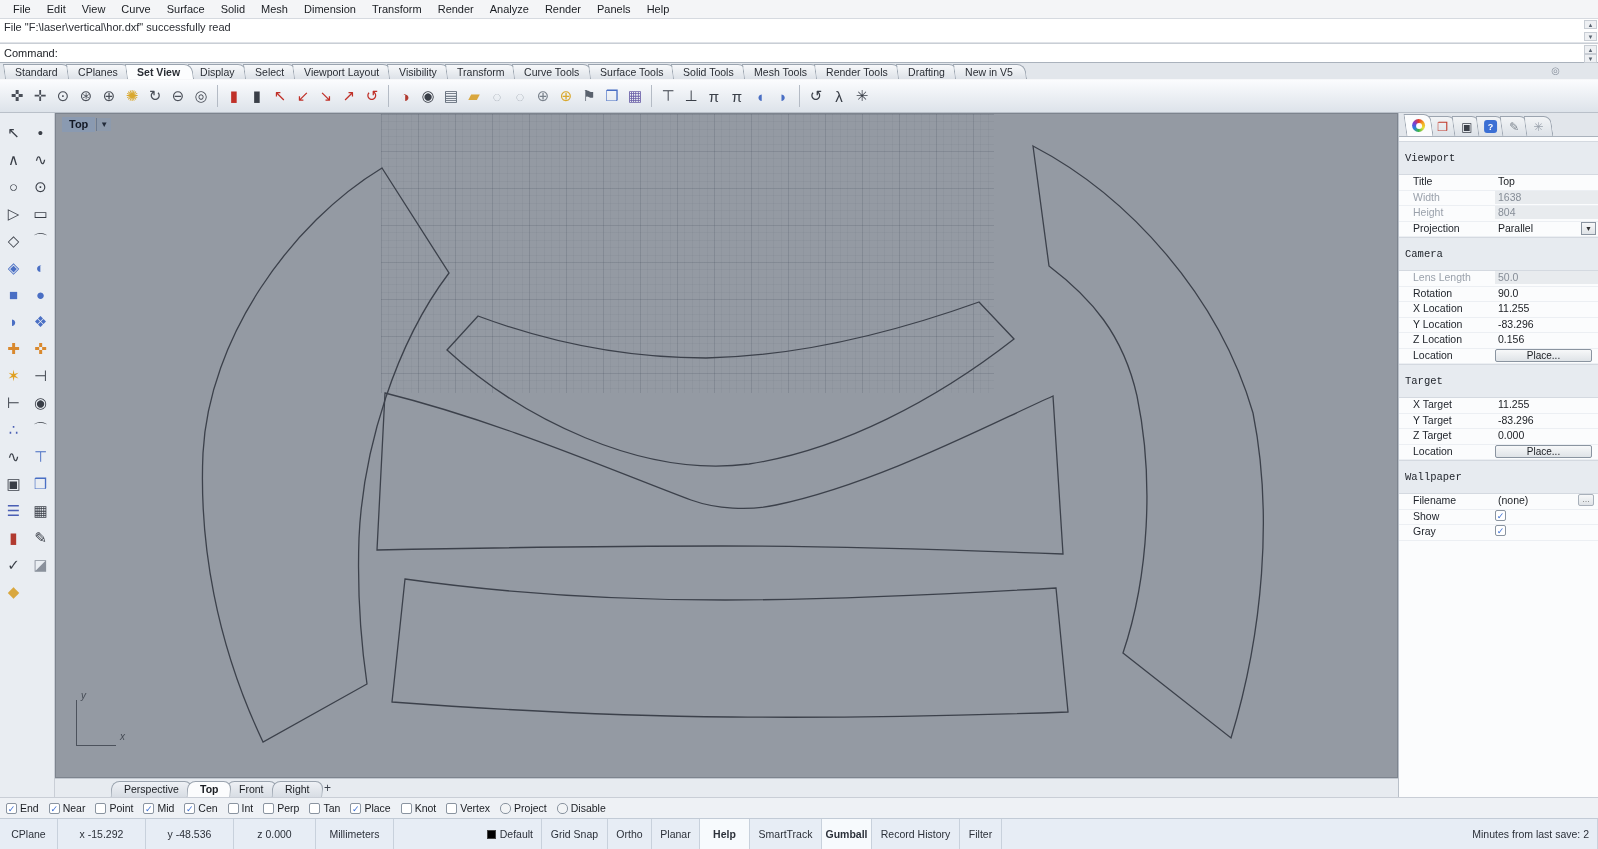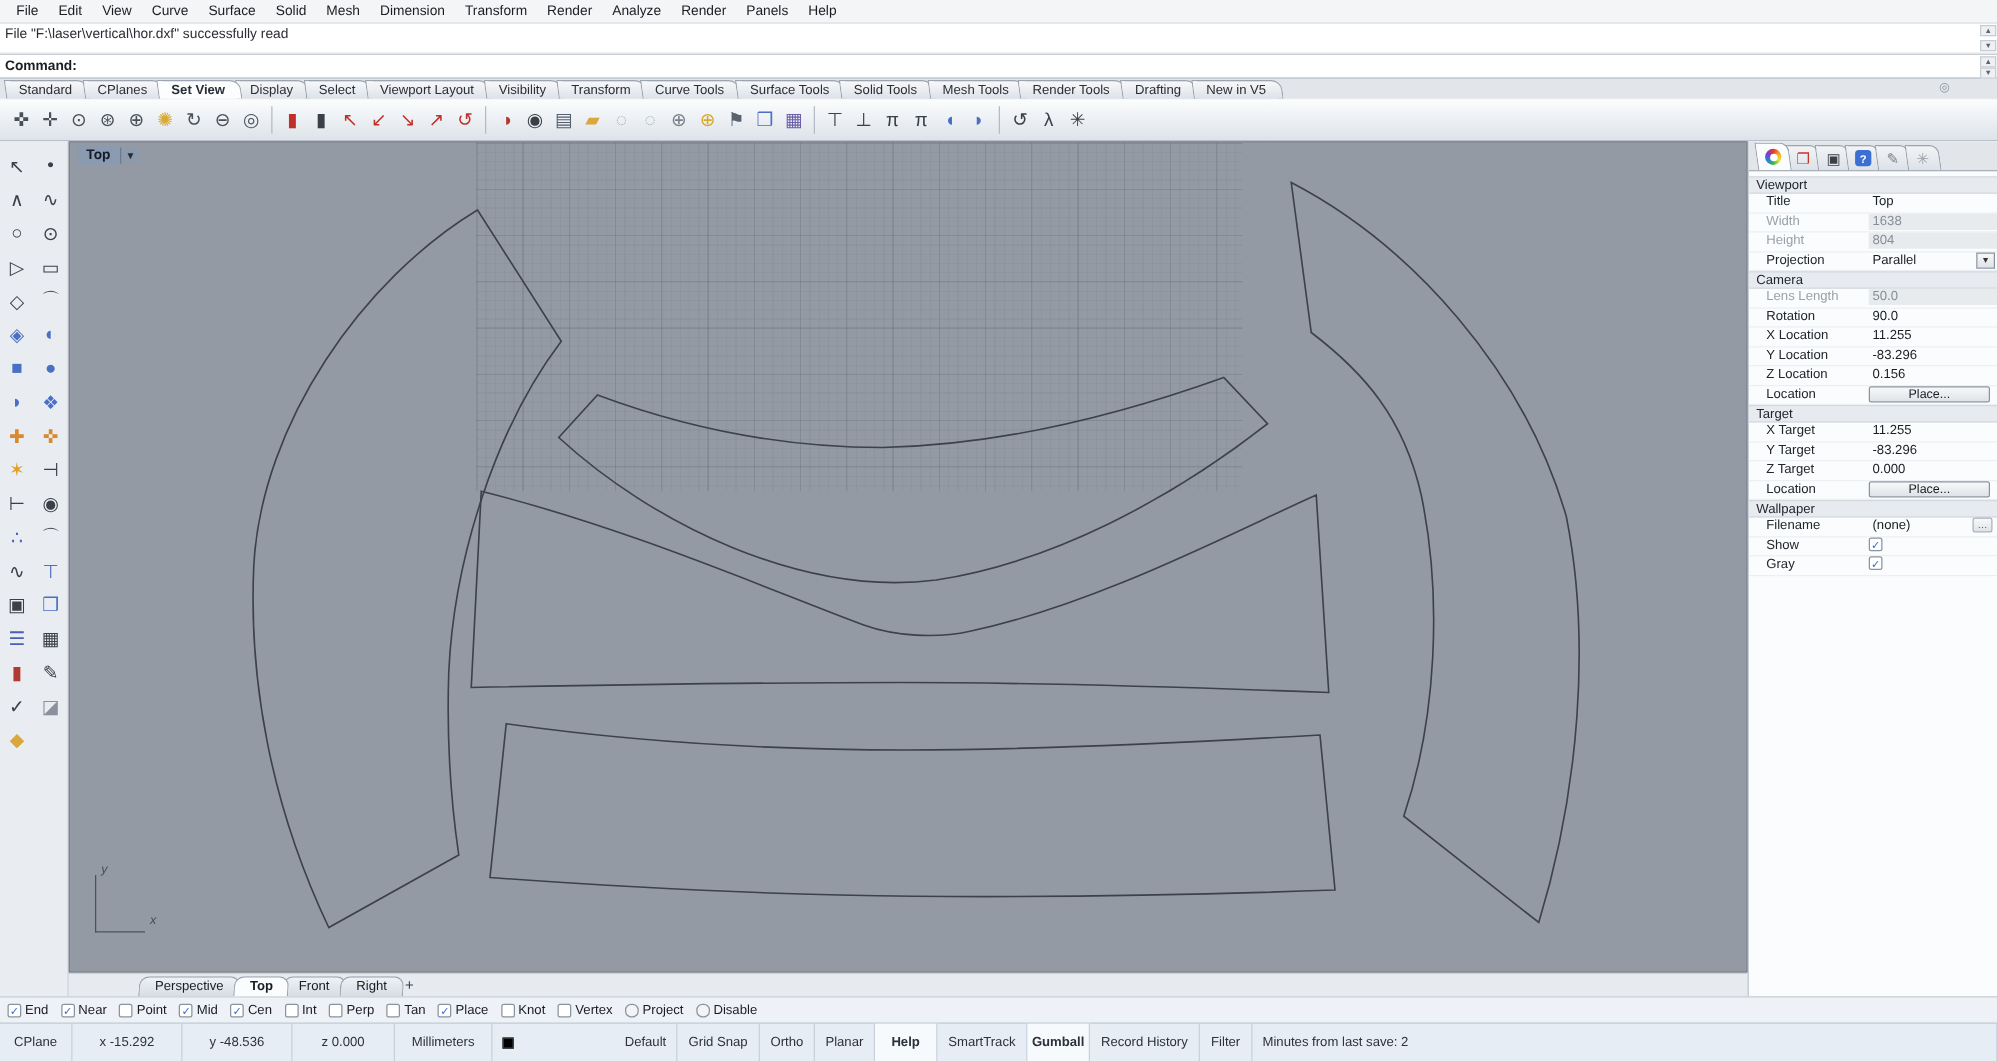--- a/index.html
+++ b/index.html
@@ -6,21 +6,21 @@
   html,body { width:1598px; height:849px; overflow:hidden; }
   body { font-family:"Liberation Sans","DejaVu Sans",sans-serif; font-size:11px; color:#1a1d22; background:#e9edf2; }
   #app { position:relative; width:1598px; height:849px; display:flex; flex-direction:column; }
 
   
   .menubar { height:19px; background:#f4f5f7; border-bottom:1px solid #d6dae0; display:flex; align-items:center; padding-left:6px; gap:2px; flex:0 0 auto; }
   .menu-item { padding:2px 7px; cursor:default; }
 
   
   .cmd-history { height:24px; background:#ffffff; border-bottom:1px solid #e0e3e8; position:relative; padding:2px 16px 0 4px; color:#2a2d33; }
-  .cmd-line { height:20px; background:#ffffff; border-top:1px solid #c9ced5; border-bottom:1px solid #aab2bc; display:flex; align-items:center; padding:0 16px 0 4px; position:relative;font-weight:bold; }
+  .cmd-line { height:20px; background:#ffffff; border-top:1px solid #c9ced5; border-bottom:1px solid #aab2bc; display:flex; align-items:center; padding:0 16px 0 4px; position:relative; }
   .cmd-label { margin-right:4px; }
   .cmd-input { flex:1; border:none; outline:none; font:inherit; height:16px; }
   .scroll-rail { position:absolute; right:1px; top:1px; bottom:1px; width:13px; display:flex; flex-direction:column; justify-content:space-between; }
   .rail-btn { width:13px; height:9px; font-size:6px; line-height:9px; text-align:center; color:#5a6472; background:#eef0f3; border:1px solid #c8cdd4; }
 
   
   .tabstrip { height:17px; background:#e2e6eb; display:flex; align-items:flex-end; padding-left:4px; position:relative; border-bottom:1px solid #f6f7f9; flex:0 0 auto; }
   .ttab { position:relative; padding:1px 12px 1px 10px; margin-right:-4px; background:linear-gradient(#f7f8fa,#dde2e8); border:1px solid #9ba4af; border-bottom:none; border-radius:0 8px 0 0; transform:skewX(8deg); font-size:10.5px; color:#2a2e35; white-space:nowrap; }
   .ttab > span { display:inline-block; transform:skewX(-8deg); }
   .ttab.active { background:#fcfdfe; z-index:3; font-weight:bold; }
@@ -67,42 +67,42 @@
   .panel-tabs { height:24px; background:#e2e6eb; display:flex; align-items:flex-end; padding:2px 0 0 6px; border-bottom:1px solid #aab2bc; }
   .ptab { width:27px; height:20px; margin-right:-3px; background:linear-gradient(#f2f4f6,#dde2e8); border:1px solid #9ba4af; border-bottom:none; border-radius:0 7px 0 0; display:flex; align-items:center; justify-content:center; transform:skewX(8deg); }
   .ptab > * { transform:skewX(-8deg); }
   .ptab.active { background:#fbfcfd; z-index:2; height:22px; }
   .ring-icon { width:13px; height:13px; border-radius:50%; background:conic-gradient(#e23a2e,#f5a623,#e8e23a,#3bb54a,#2a7de1,#7b3bd4,#e23a2e); position:relative; }
   .ring-icon::after { content:""; position:absolute; left:3.5px; top:3.5px; width:6px; height:6px; border-radius:50%; background:#fdfdfd; }
   .ptab-glyph { font-size:12px; }
   .help-badge { width:13px; height:13px; border-radius:3px; background:#3b6fd4; color:#fff; font-size:9px; font-weight:bold; display:flex; align-items:center; justify-content:center; }
 
   .panel-body { flex:1; overflow:hidden; padding-top:4px; font-size:10.5px; }
-  .psection-title { background:#e7ebf0; border-top:1px solid #d4d9e0; border-bottom:1px solid #d4d9e0; padding:0 6px; color:#22262d; }
+  .psection-title { background:#e7ebf0; border-top:1px solid #d4d9e0; border-bottom:1px solid #d4d9e0; padding:10px 6px; color:#22262d;font-family:Liberation Mono, monospace; }
   .prow { display:flex; height:15.5px; border-bottom:1px solid #eceff3; padding-left:14px; }
   .prow .plabel { width:82px; color:#22262d; }
   .prow.disabled .plabel { color:#9aa1ab; }
   .prow .pvalue { flex:1; padding:0 3px; height:13px; line-height:13px; }
   .prow.disabled .pvalue { background:#e8ebee; color:#868d97; }
   .pbtn { flex:1; margin-right:6px; text-align:center; background:linear-gradient(#f7f8f9,#dfe3e7); border:1px solid #8a94a0; border-radius:2px; height:13px; line-height:12px; font-size:10px; }
   .drop-btn { width:15px; height:13px; background:linear-gradient(#f7f8f9,#dfe3e7); border:1px solid #8a94a0; text-align:center; font-size:7px; line-height:12px; color:#333; margin-right:2px; }
   .browse-btn { width:16px; height:12px; background:linear-gradient(#f7f8f9,#dfe3e7); border:1px solid #a8b0ba; border-radius:2px; font-size:8px; line-height:10px; text-align:center; margin-right:4px; color:#555; }
   .pcheck { width:11px; height:11px; border:1px solid #8a94a0; background:#fff; font-size:9px; line-height:10px; text-align:center; color:#3b6fd4; border-radius:2px; }
 
   
   .osnap { height:21px; background:#eef1f5; border-top:1px solid #c9ced6; display:flex; align-items:center; padding-left:6px; gap:10px; font-size:10.5px; flex:0 0 auto; }
   .os-item { display:flex; align-items:center; gap:3px; }
   .os-box { width:11px; height:11px; border:1px solid #8a94a0; background:#fff; font-size:9px; line-height:10px; text-align:center; color:#3b6fd4; border-radius:2px; }
   .os-box.rounded { border-radius:5px; background:#f2f4f6; }
 
   
   .statusbar { height:31px; background:#e7edf5; border-top:1px solid #c2cbd6; display:flex; align-items:stretch; font-size:10.5px; color:#2c313a; flex:0 0 auto; }
   .st-cell { display:flex; align-items:center; justify-content:center; border-right:1px solid #c8d1dc; padding:0 8px; white-space:nowrap; }
   .st-cell.active { font-weight:bold; background:#f7fafd; }
-  .st-cell.left-align { justify-content:space-between; }
+  .st-cell.left-align { justify-content:flex-end; }
   .swatch { width:9px; height:9px; background:#000; display:inline-block; margin-right:4px; border:1px solid #444; }
 </style>
 </head>
 <body>
 
 <div id="app">
 
   <div class="menubar" id="menubar">
       <div class="menu-item">File</div>
       <div class="menu-item">Edit</div>

